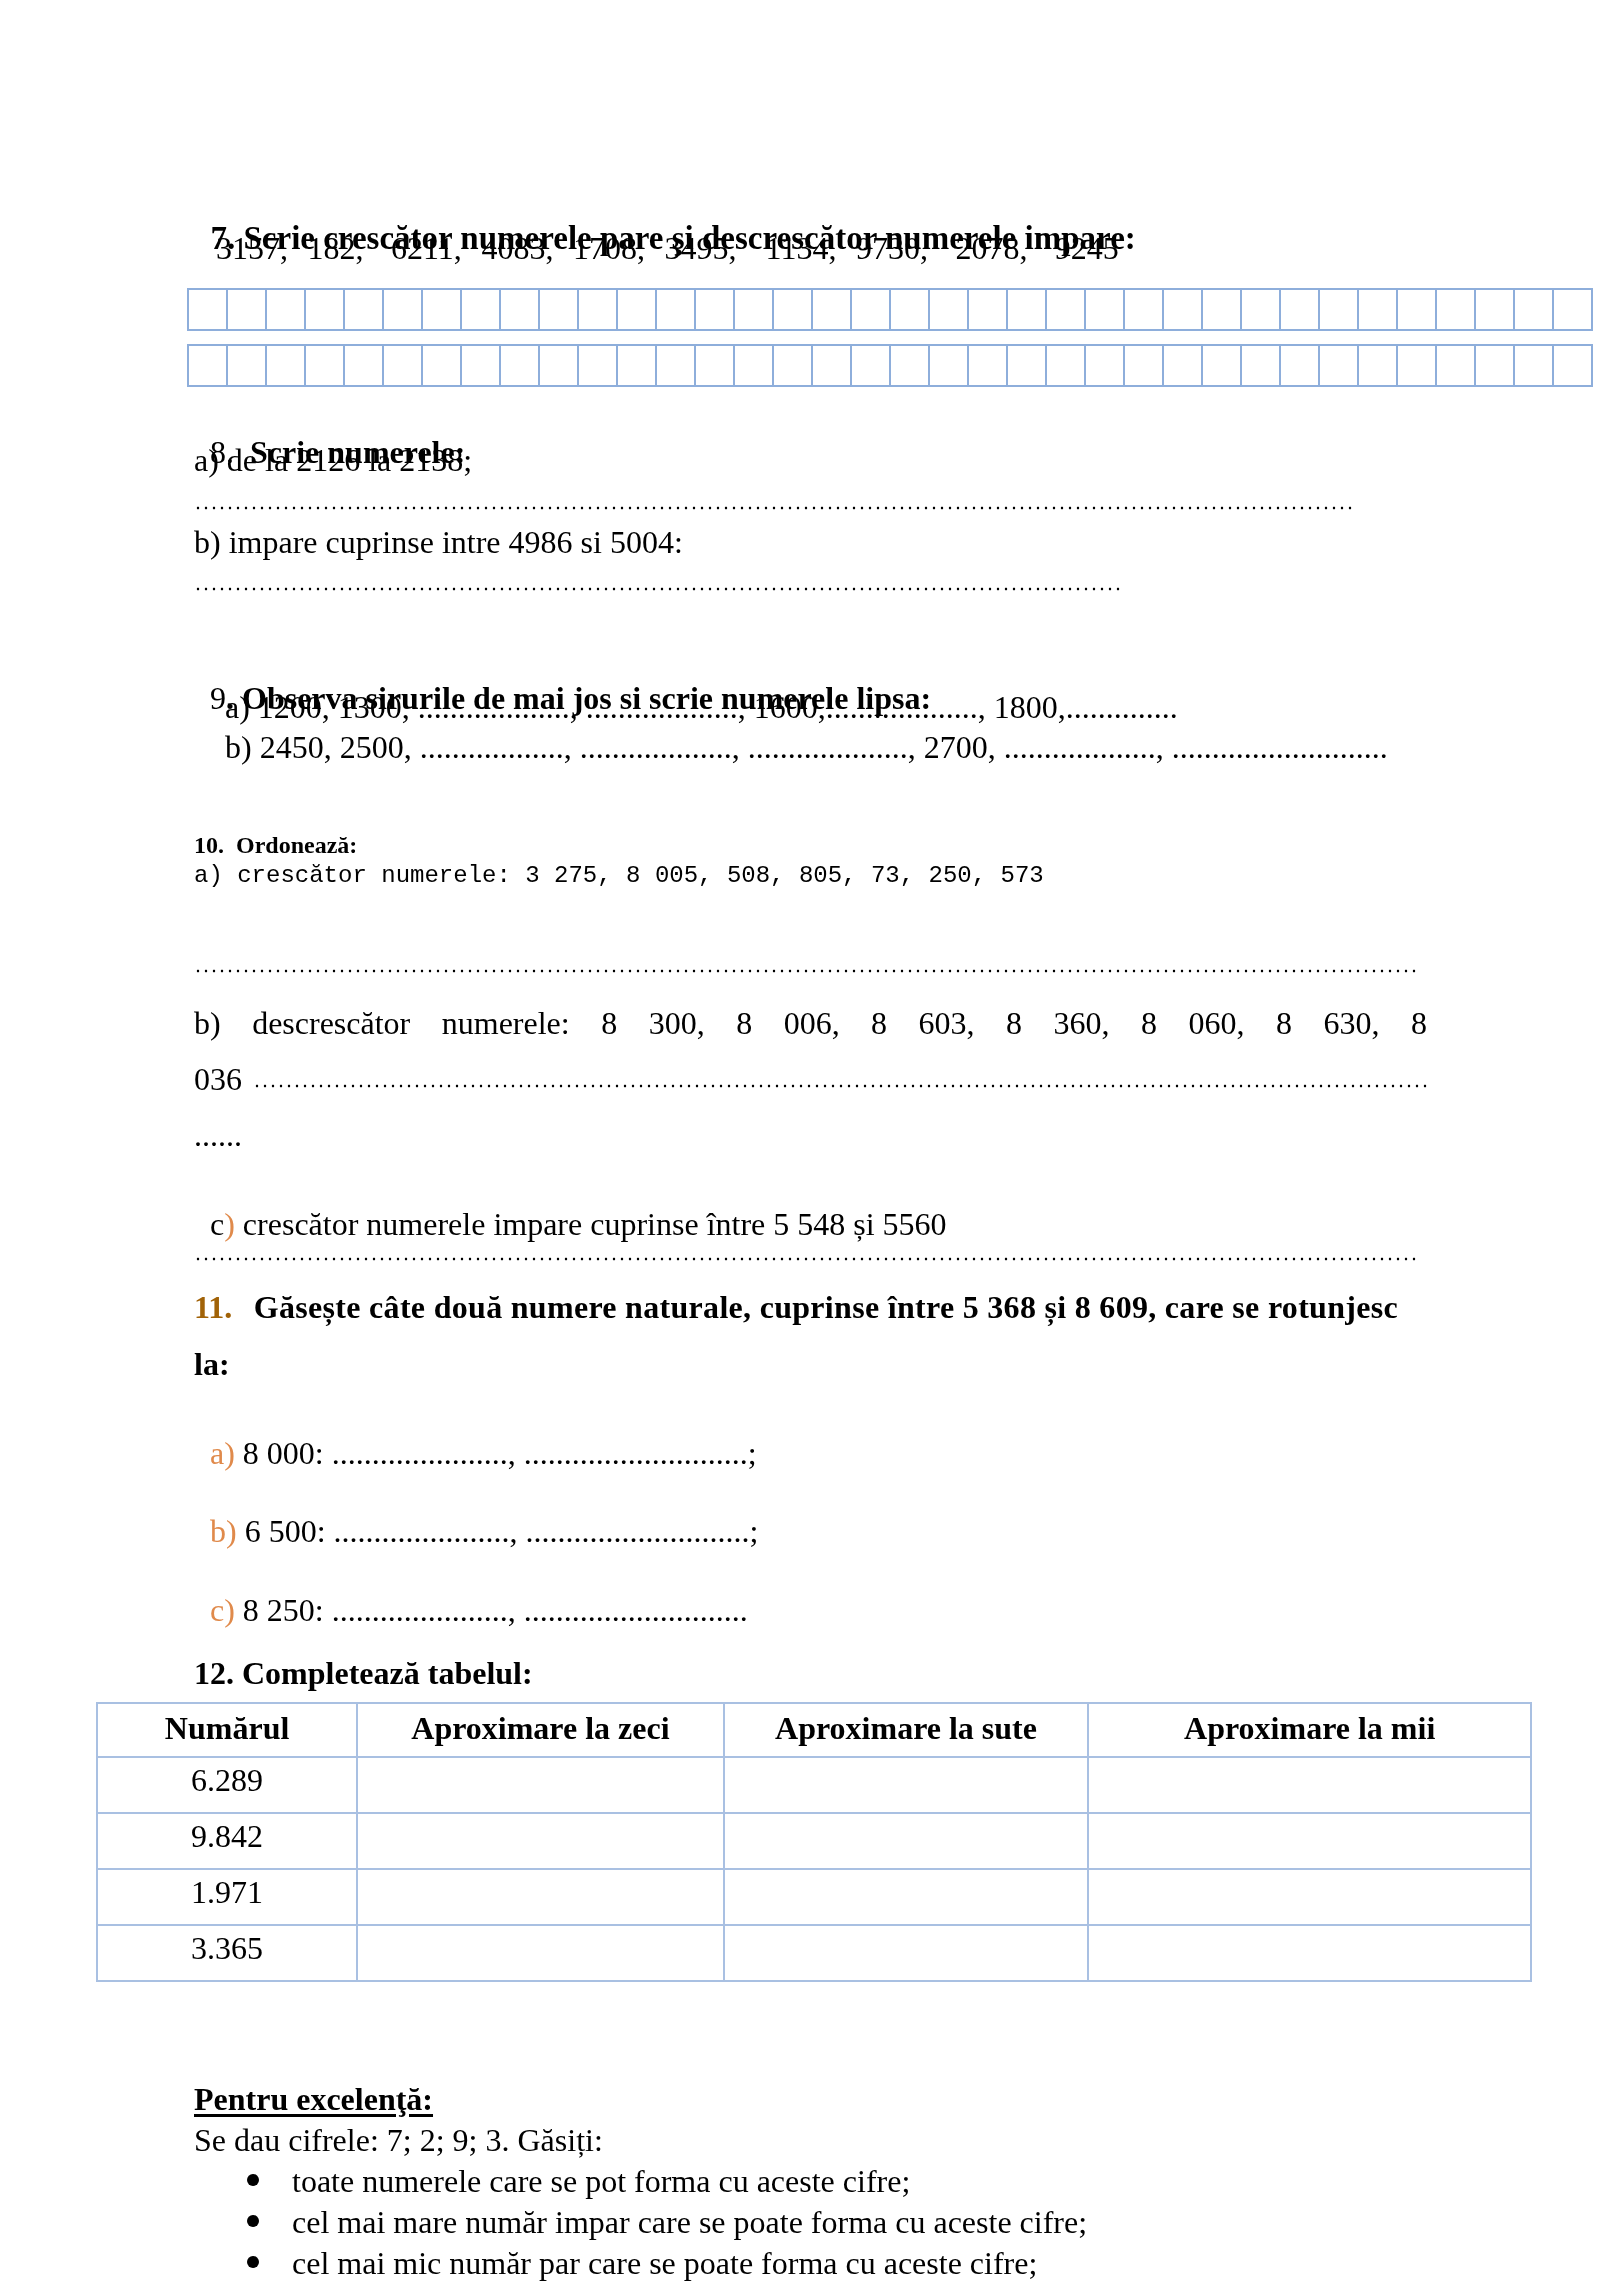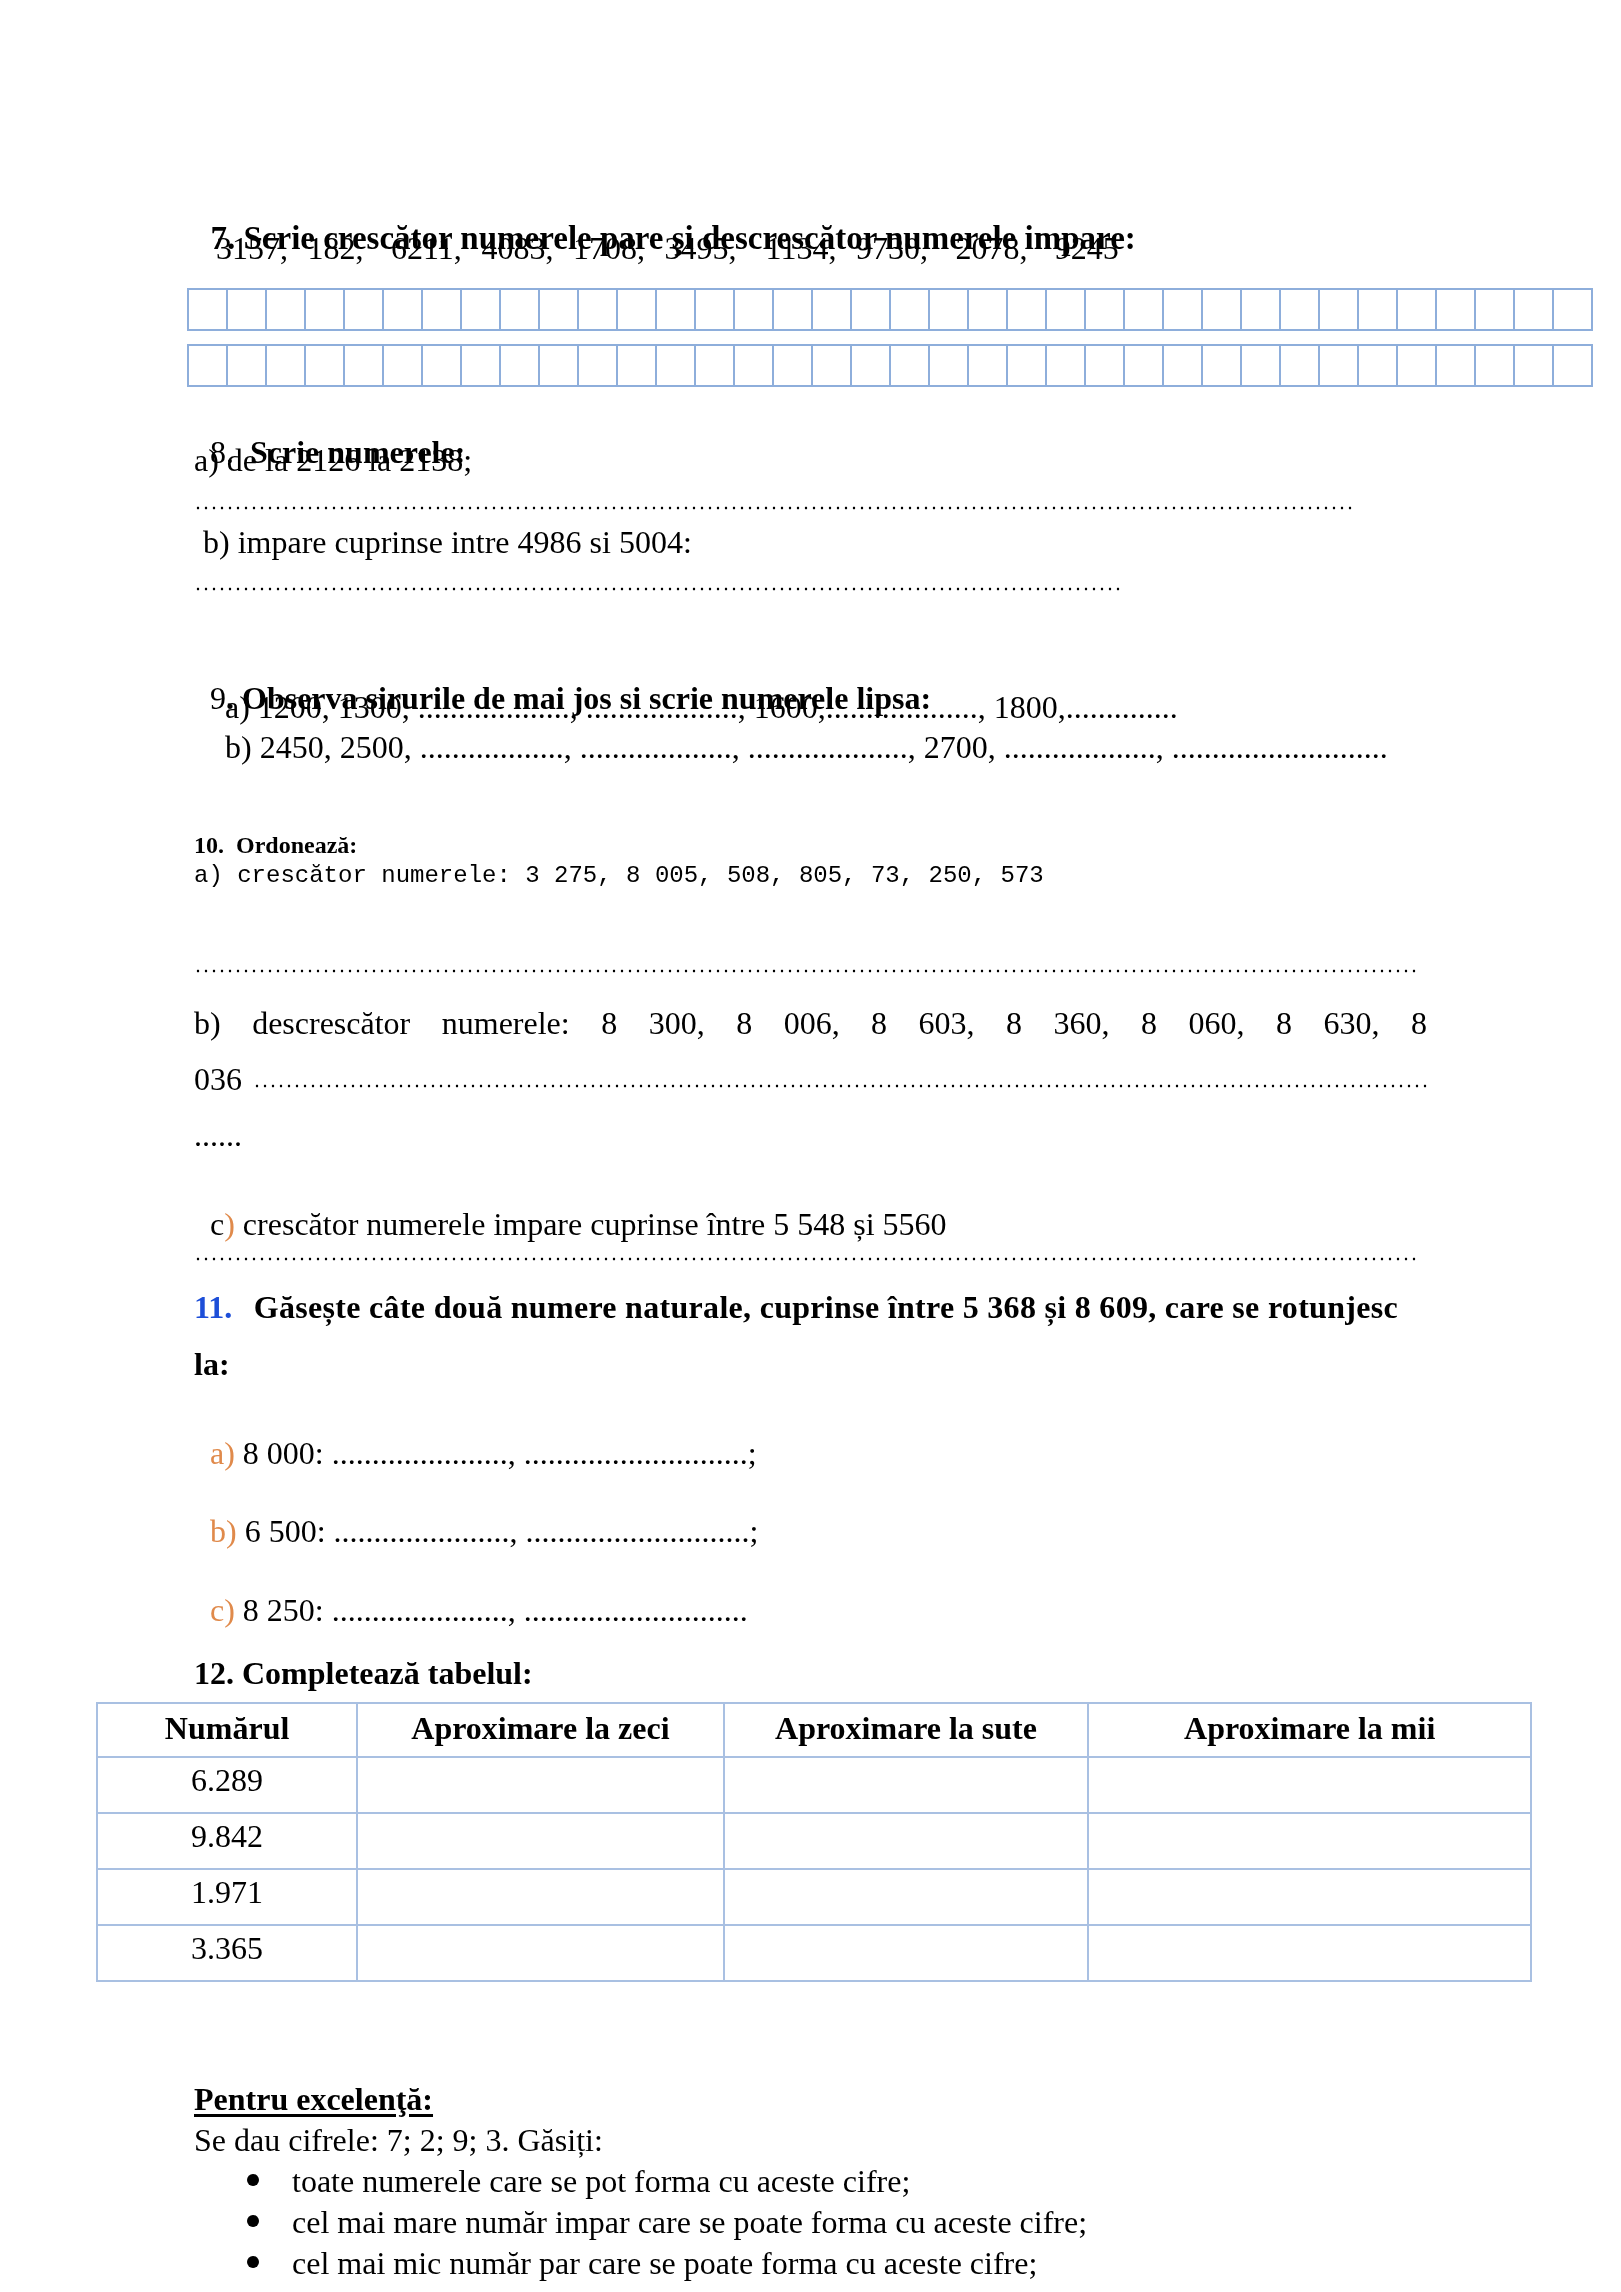--- a/index.html
+++ b/index.html
@@ -9,21 +9,21 @@
   .t34 { font-size: 33px; }
   .t32 { font-size: 32px; }
   .t29 { font-size: 24px; }
   .b { font-weight: bold; }
   .dots { position: absolute; height: 3.9px;
           background-image: radial-gradient(circle, #000 1.3px, transparent 1.6px);
           background-size: 8px 3.9px; background-repeat: repeat-x; }
   .grid-row { position: absolute; left: 187px; display: flex; border-left: 2px solid #8eaedb; }
   .grid-cell { width: 37px; height: 39px; border-top: 2px solid #8eaedb; border-bottom: 2px solid #8eaedb; border-right: 2px solid #8eaedb; }
   .orange { color: #e08a4b; }
-  .green { color: #1d4ed8; }
+  .green { color: #a16207; }
   table.approx { position: absolute; left: 96px; top: 1702px; border-collapse: collapse; width: 1436px; }
   table.approx th, table.approx td { border: 2px solid #a9c0e2; font-size: 32px; text-align: center; padding: 0; }
   table.approx th { height: 54px; font-weight: bold; vertical-align: top; padding-top: 5.9px; box-sizing: border-box; }
   table.approx td { height: 56px; vertical-align: top; padding-top: 3.9px; box-sizing: border-box; }
   .col0 { width: 274px; } .col1 { width: 387px; } .col2 { width: 385px; } .col3 { width: 471px; }
   .u { text-decoration: underline; text-underline-offset: 3.9px; }
   .bullet { position: absolute; left: 247px; width: 11.8px; height: 11.8px; border-radius: 50%; background: #000; }
 </style>
 </head>
 <body>
@@ -118,21 +118,21 @@
     <div class="grid-cell"></div>
     <div class="grid-cell"></div>
     <div class="grid-cell"></div>
   </div>
 
 <div class="ln t32" style="left:194px; top:404px;">
   <span>8.</span>  <span class="b">Scrie numerele:</span>
 </div>
 <div class="ln t32" style="left:194px; top:444px;">a) de la 2126 la 2138;</div>
 <div class="dots" style="left:194px; top:506px; width:1159px;"></div>
-<div class="ln t32" style="left:203px; top:526px;">b) impare cuprinse intre 4986 si 5004:</div>
+<div class="ln t32" style="left:194px; top:526px;">b) impare cuprinse intre 4986 si 5004:</div>
 <div class="dots" style="left:194px; top:587px; width:929px;"></div>
 
 <div class="ln t32" style="left:194px; top:650px;">
   <span>9</span><span class="b">. Observa sirurile de mai jos si scrie numerele lipsa:</span>
 </div>
 <div class="ln t32" style="left:225px; top:691px;">a) 1200, 1300, ..................., ..................., 1600,..................., 1800,..............</div>
 <div class="ln t32" style="left:225px; top:731px;">b) 2450, 2500, .................., ..................., ...................., 2700, ..................., ...........................</div>
 
 <div class="ln t29 b" style="left:194px; top:833px;">10.  Ordonează:</div>
 <div class="ln t29" style="left:194px; top:864px;font-family:Liberation Mono, monospace;">a) crescător numerele: 3 275, 8 005, 508, 805, 73, 250, 573</div>

